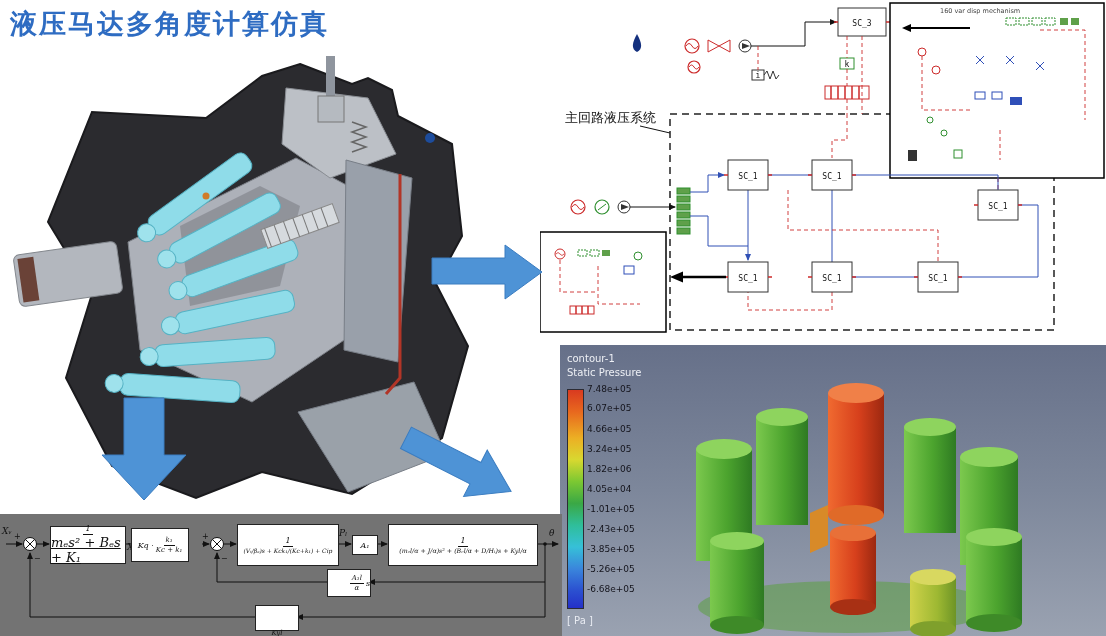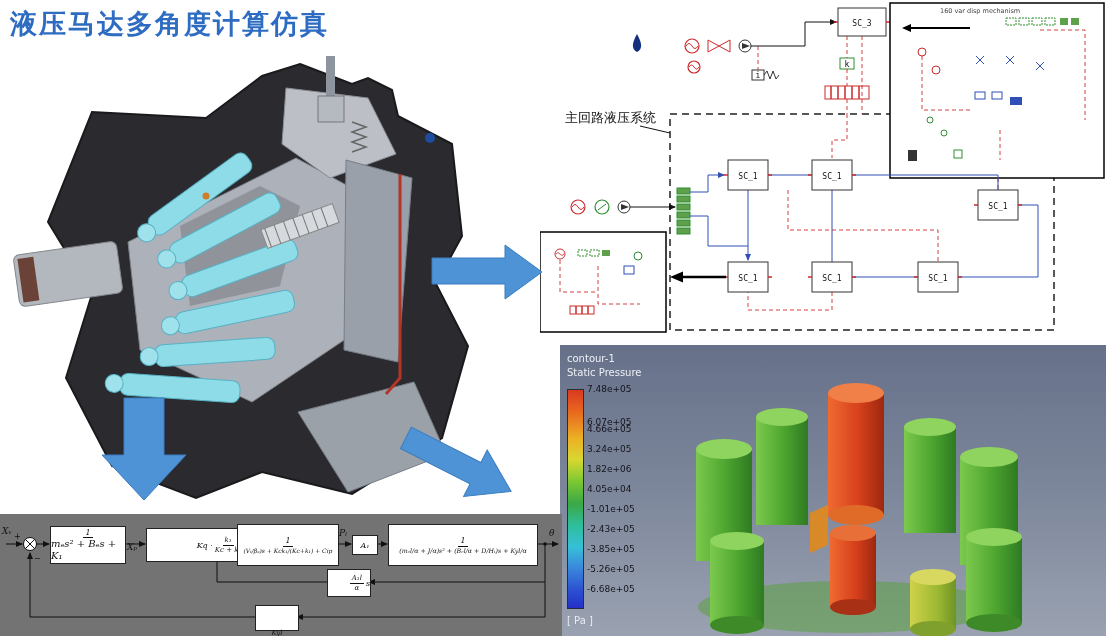--- a/index.html
+++ b/index.html
@@ -302,21 +302,21 @@
     <g transform="translate(415,420) rotate(27)">
       <polygon points="0,8 78,8 78,-6 118,20 78,46 78,32 0,32" fill="#4e93d6" stroke="#3a7cc0"></polygon>
     </g>
   </svg>
 
   <div class="abs cfd">
     <div class="cfd-title" style="left:7px;top:8px;">contour-1</div>
     <div class="cfd-title" style="left:7px;top:22px;">Static Pressure</div>
     <div class="colorbar"></div>
     <span class="cval" style="top:39px;">7.48e+05</span>
-    <span class="cval" style="top:72px;">6.07e+05</span>
+    <span class="cval" style="top:58px;">6.07e+05</span>
     <span class="cval" style="top:79px;">4.66e+05</span>
     <span class="cval" style="top:99px;">3.24e+05</span>
     <span class="cval" style="top:119px;">1.82e+06</span>
     <span class="cval" style="top:139px;">4.05e+04</span>
     <span class="cval" style="top:159px;">-1.01e+05</span>
     <span class="cval" style="top:179px;">-2.43e+05</span>
     <span class="cval" style="top:199px;">-3.85e+05</span>
     <span class="cval" style="top:219px;">-5.26e+05</span>
     <span class="cval" style="top:239px;">-6.68e+05</span>
     <div class="cfd-unit">[ Pa ]</div>
@@ -423,24 +423,24 @@
     <span class="sign" style="left:34px;top:40px;">−</span>
     <span class="sign" style="left:202px;top:18px;">+</span>
     <span class="sign" style="left:221px;top:40px;">−</span>
     <span class="bd-label" style="left:127px;top:28px;">Xₚ</span>
     <span class="bd-label" style="left:339px;top:14px;">Pₗ</span>
     <span class="bd-label" style="left:549px;top:14px;">θ</span>
 
     <div class="blk" style="left:50px;top:12px;width:74px;height:36px;">
       <span class="frac">
           <span class="num">1</span>
-          <span class="den" style="font-size:10px;">mₑs² + Bₑs + K₁</span>
-        </span>
-    </div>
-    <div class="blk" style="left:146px;top:14px;width:56px;height:32px;padding-left:44px;">
+          <span class="den" style="font-size:13px;text-decoration:underline;">mₑs² + Bₑs + K₁</span>
+        </span>
+    </div>
+    <div class="blk" style="left:131px;top:14px;width:56px;height:32px;">
       <span class="row">
           <span>Kq ·</span>
         <span class="frac" style="font-size:7px;">
             <span class="num">k₁</span>
             <span class="den">Kc + k₁</span>
           </span>
         </span>
     </div>
     <div class="blk" style="left:237px;top:10px;width:100px;height:40px;">
       <span class="frac">

